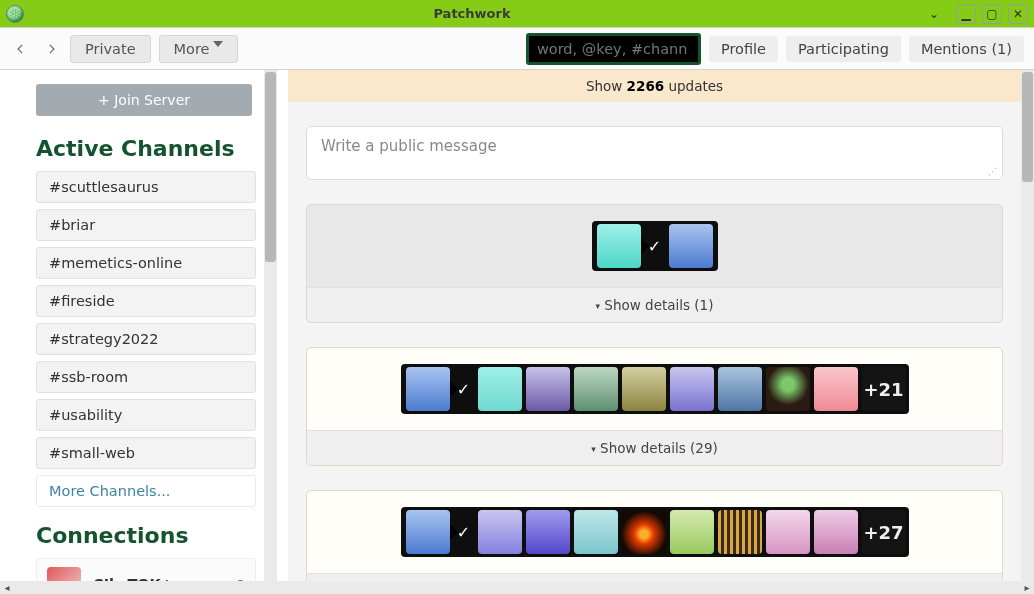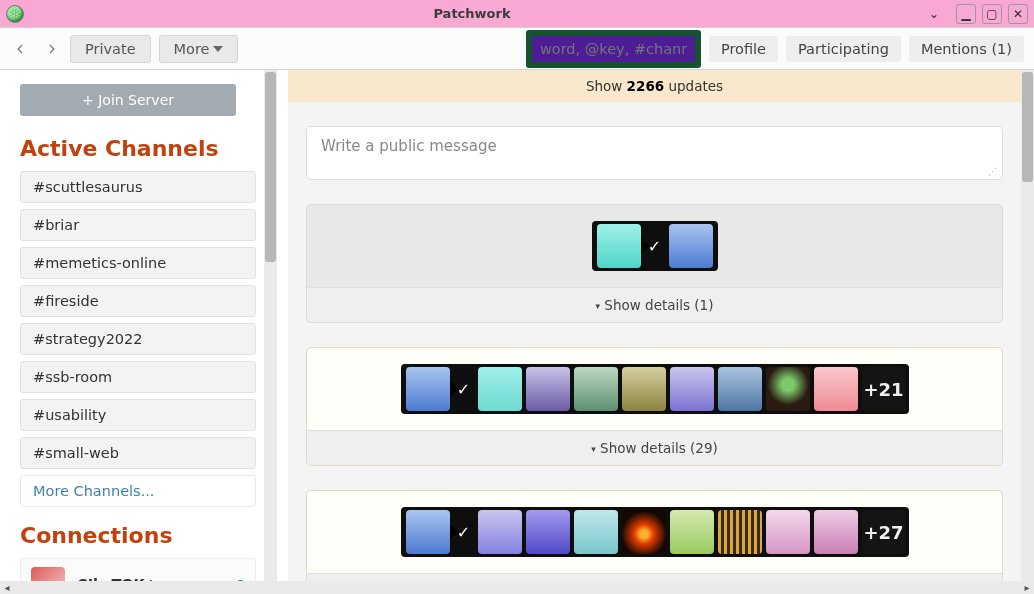--- a/index.html
+++ b/index.html
@@ -1,20 +1,20 @@
 <!DOCTYPE html>
 <html><head>
 <meta charset="utf-8">
 <style>
   * { box-sizing: border-box; margin: 0; padding: 0; font-family: "DejaVu Sans", "Segoe UI", sans-serif; }
   html, body { width: 1034px; height: 594px; overflow: hidden; background: #fff; }
 
   
   .titlebar {
-    height: 28px; background: #f9a8d4;
+    height: 28px; background: #84cc16;
     display: flex; align-items: center; padding: 12px 6px; font-size: 13px; color: #2d2d2d;
     border-bottom: 1px solid #cfcfcf;
   }
   .titlebar .logo { width: 18px; height: 18px; border-radius: 50%;
     background: radial-gradient(circle at 40% 35%, #9be3a1 0 40%, #2a8b35 70%);
     border: 1px solid #777; position: relative; }
   .titlebar .logo::after { content:""; position:absolute; inset:3px; border-radius:50%;
     background: repeating-conic-gradient(#2a8b35 0 20deg,#9be3a1 20deg 40deg); opacity:.35;}
   .titlebar .title { flex: 1; text-align: center; font-weight: 700; color:#3b3b3b;}
   .titlebar .winbtn { width: 20px; height: 20px; display:flex; align-items:center; justify-content:center;
@@ -25,36 +25,36 @@
   
   .toolbar {
     height: 42px; background:#fbfbfb; border-bottom:1px solid #d4d4d4;
     display:flex; align-items:center; padding:0 10px; gap:8px;
   }
   .navarrow { width:22px; height:22px; display:flex; align-items:center; justify-content:center;
     color:#777; border-radius:3px;}
   .tb-btn { background:#e9e9e9; border:1px solid #d6d6d6; border-radius:3px;
     padding:5px 14px; color:#555; font-size:14.5px;}
   .tb-btn.active { background:#c3c3c3; color:#222; border-color:#b4b4b4;}
-  .tb-btn.more { display:flex; align-items:center; gap:3px;}
+  .tb-btn.more { display:flex; align-items:flex-start; gap:3px;}
   .tb-spacer { flex:1;}
-  .searchbox { width:175px; padding:5px 8px; border:6px solid #14532d; border-radius:3px;
-    background:#4c1d95; color:#888; font-size:14.5px;margin-left:34px;}
+  .searchbox { width:175px; padding:5px 8px; border:3px solid #14532d; border-radius:3px;
+    background:#000000; color:#888; font-size:14.5px;margin-left:34px;}
   .rbtn { background:#eee; border-radius:3px; padding:5px 12px; color:#444; font-size:14.5px;}
 
   
   .body { display:flex; height:calc(594px - 28px - 42px); }
   .sidebar-wrap { width:288px; position:relative; display:flex;}
-  .sidebar { width:264px; padding:14px 8px 14px 20px; overflow:hidden; }
+  .sidebar { width:264px; padding:14px 8px 14px 36px; overflow:hidden; }
   .side-scroll { width:13px; background:#eaeaea; position:relative;}
   .side-scroll .thumb { position:absolute; left:1px; right:1px; top:2px; height:190px; background:#b7b7b7; border-radius:3px;}
 
   .join-btn { width:216px; background:#a3aab0; color:#fff; border-radius:3px;
     text-align:center; padding:8px 0; font-size:14px; margin-bottom:20px;}
-  .sec-title { color:#c2410c; font-size:22px; font-weight:700; margin-bottom:10px;}
+  .sec-title { color:#14532d; font-size:22px; font-weight:700; margin-bottom:10px;}
   .chan { background:#f3f3f3; border:1px solid #e1e1e1; border-radius:3px;
     padding:7px 12px; margin-bottom:6px; font-size:14.5px; color:#333;}
   .chan.more-link { background:#fff; color:#3e84a5; border-color:#e9e9e9;}
   .conn-row { display:flex; align-items:center; gap:12px; background:#fbfbfb;
     border:1px solid #eee; border-radius:3px; padding:8px 10px; margin-top:6px;}
   .conn-row .av { width:34px; height:34px; border-radius:4px;
     background:linear-gradient(135deg,#de5a5a,#f5cfcf);}
   .conn-row .nm { font-weight:700; color:#333; flex:1; white-space:nowrap; overflow:hidden; font-size:14.5px;}
   .conn-row .dot { width:9px; height:9px; border-radius:50%; background:#1a9d3a;}
 

